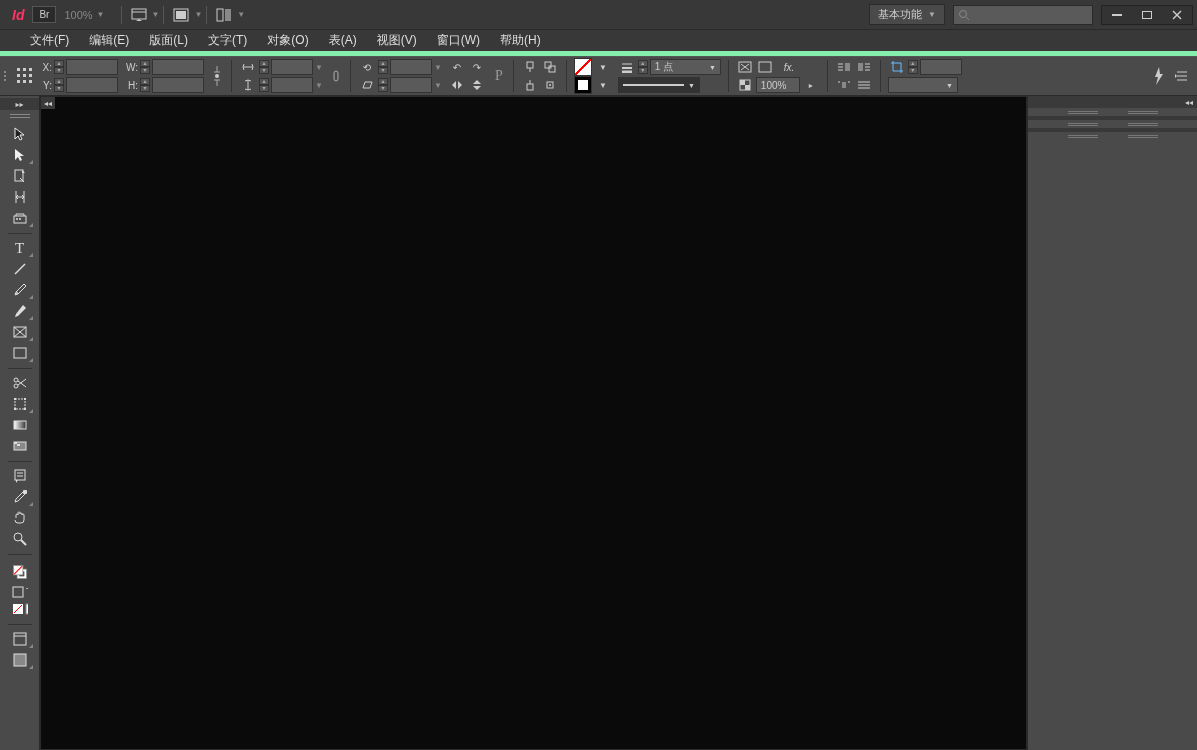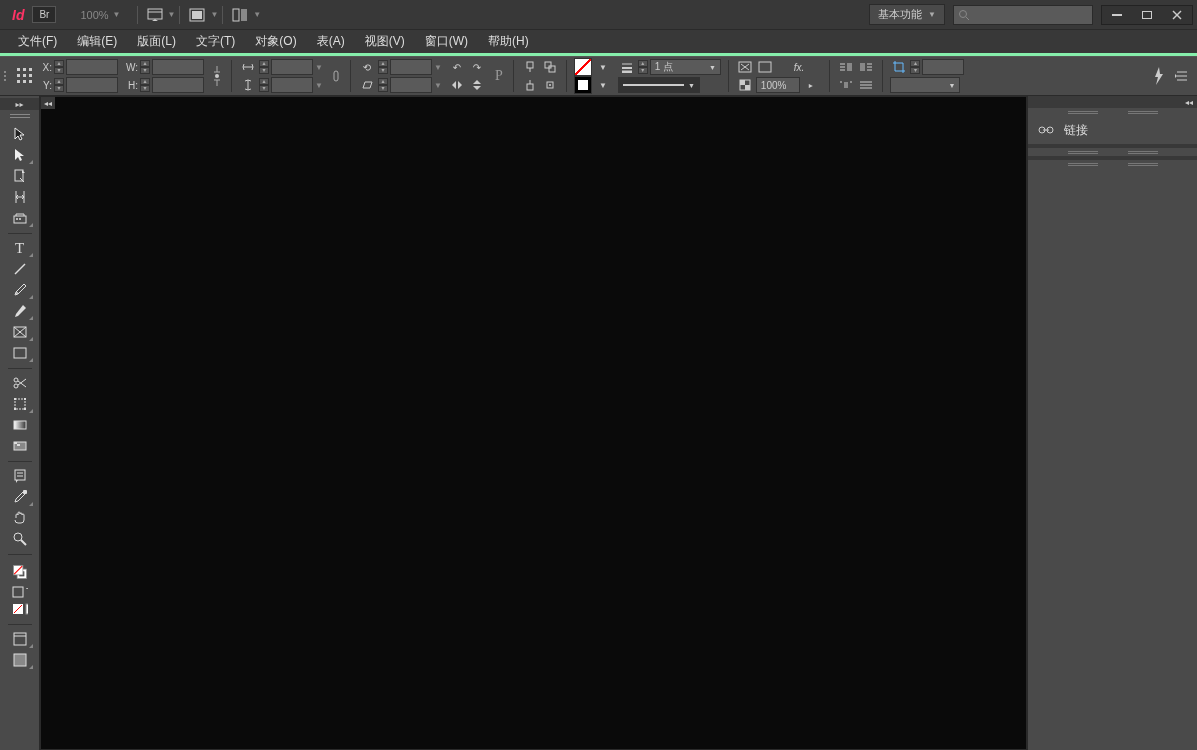--- a/index.html
+++ b/index.html
@@ -1,33 +1,33 @@
 <!DOCTYPE html>
 <html><head>
 <meta charset="utf-8">
 <style>
 * { margin: 0; padding: 0; box-sizing: border-box; font-family: "Microsoft YaHei", Arial, sans-serif; }
 body { background: #383838; width: 1197px; height: 750px; overflow: hidden; color: #ccc; font-size: 12px; user-select: none; }
 
 
 .title-bar { height: 30px; background: #383838; display: flex; align-items: center; padding: 12px 4px; border-bottom: 1px solid #2a2a2a; }
 .app-logo { color: #ff3366; font-weight: bold; font-size: 14px; padding: 0 8px; font-style: italic; }
-.br-badge { background: #2a2a2a; color: #ccc; padding: 2px 6px; font-size: 10px; border: 1px solid #555; margin-right: 24px; }
+.br-badge { background: #2a2a2a; color: #ccc; padding: 2px 6px; font-size: 10px; border: 1px solid #555; margin-right: 8px; }
 .zoom-display { color: #888; font-size: 11px; margin-right: 4px; }
 .zoom-arrow { color: #888; font-size: 8px; margin-right: 12px; }
 .title-sep { width: 1px; height: 18px; background: #555; margin: 0 4px; }
 .title-btn { width: 22px; height: 22px; display: flex; align-items: center; justify-content: center; margin: 0 2px; }
 .title-spacer { flex: 1; }
 .workspace-sel { background: #4a4a4a; padding: 2px 8px; font-size: 11px; display: flex; align-items: center; gap: 6px; border: 1px solid #2a2a2a; }
 .search-box { width: 140px; height: 20px; background: #5a5a5a; border: 1px solid #2a2a2a; margin: 0 8px; display: flex; align-items: center; padding: 0 4px; }
 .win-controls { display: flex; gap: 0; background: #333; border: 1px solid #222; }
 .win-btn { width: 30px; height: 18px; display: flex; align-items: center; justify-content: center; color: #ccc; font-size: 12px; }
 
 
-.menu-bar { height: 26px; background: #383838; display: flex; align-items: center; padding: 0 8px; border-bottom: 3px solid #86efac; }
+.menu-bar { height: 26px; background: #383838; display: flex; align-items: center; padding: 0 20px; border-bottom: 5px solid #86efac; }
 .menu-item { padding: 4px 10px; color: #ddd; font-size: 12px; }
 
 
 .control-bar { height: 40px; background: #4a4a4a; border-top: 1px solid #555; border-bottom: 1px solid #2a2a2a; display: flex; align-items: center; padding: 0 4px; gap: 2px; position: relative; }
 .ctrl-grip { width: 6px; height: 32px; display: flex; flex-direction: column; justify-content: center; gap: 2px; margin-right: 4px; }
 .ctrl-grip span { width: 2px; height: 2px; background: #888; }
 .ctrl-group { display: flex; flex-direction: column; gap: 2px; padding: 0 2px; }
 .ctrl-row { display: flex; align-items: center; gap: 2px; height: 16px; }
 .ctrl-label { color: #ccc; font-size: 10px; width: 14px; text-align: right; }
 .ctrl-input { width: 52px; height: 16px; background: #5a5a5a; border: 1px solid #333; }
@@ -374,21 +374,21 @@
             <rect x="1" y="1" width="12" height="10" fill="none" stroke="#ccc"></rect>
             <line x1="3" y1="3" x2="11" y2="9" stroke="#ccc"></line>
             <line x1="11" y1="3" x2="3" y2="9" stroke="#ccc"></line>
           </svg>
         </div>
         <div class="ctrl-icon-btn">
           <svg width="14" height="12">
             <rect x="1" y="1" width="12" height="10" fill="none" stroke="#ccc"></rect>
           </svg>
         </div>
-        <span style="color:#ccc;font-size:10px;font-style:italic;margin:0 18px;">fx.</span>
+        <span style="color:#ccc;font-size:10px;font-style:italic;margin:0 8px;">fx.</span>
       </div>
     <div class="ctrl-row">
       <div class="ctrl-icon-btn">
           <svg width="12" height="12">
             <rect x="1" y="1" width="10" height="10" fill="none" stroke="#ccc"></rect>
             <rect x="1" y="1" width="5" height="5" fill="#ccc"></rect>
             <rect x="6" y="6" width="5" height="5" fill="#ccc"></rect>
           </svg>
         </div>
       <div class="ctrl-dropdown" style="width:44px;">
@@ -653,28 +653,20 @@
   <div class="canvas-wrap">
     <div class="canvas-chevron">◂◂</div>
   </div>
 
   <div class="panel-dock">
     <div class="panel-chevron">◂◂</div>
     <div class="panel-group-handle">
         <span></span>
         <span></span>
       </div>
-    <div class="panel-item">
-      <svg viewBox="0 0 16 16">
-          <rect x="1" y="5" width="6" height="6" rx="3" fill="none" stroke="#ccc"></rect>
-          <rect x="9" y="5" width="6" height="6" rx="3" fill="none" stroke="#ccc"></rect>
-          <line x1="5" y1="8" x2="11" y2="8" stroke="#ccc"></line>
-        </svg>
-      <span>链接</span>
-    </div>
     <div class="panel-gap"></div>
     <div class="panel-group-handle">
         <span></span>
         <span></span>
       </div>
     <div class="panel-gap"></div>
     <div class="panel-group-handle">
         <span></span>
         <span></span>
       </div>

